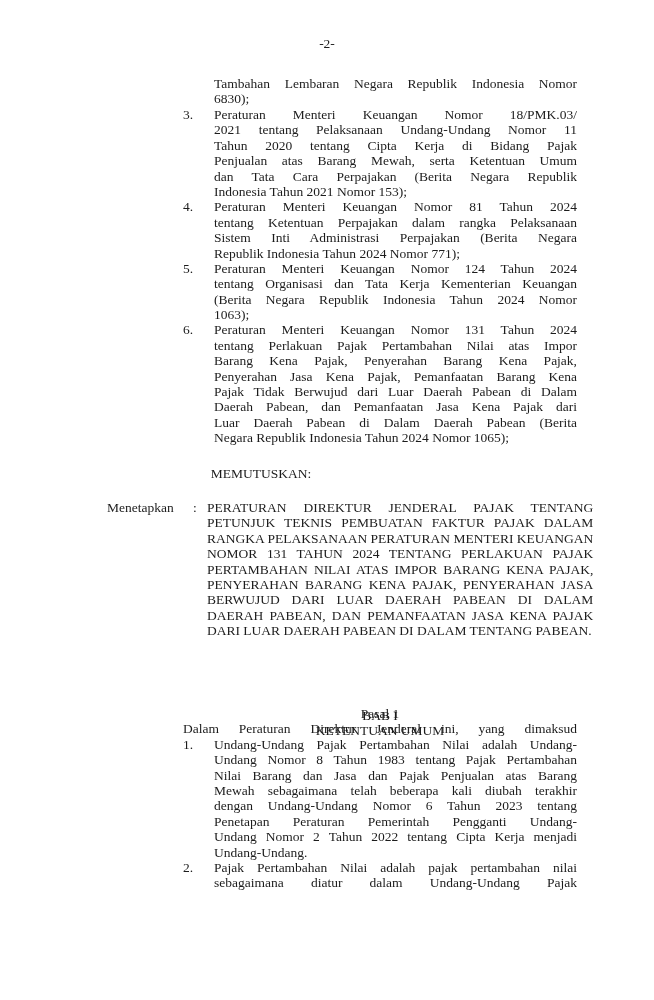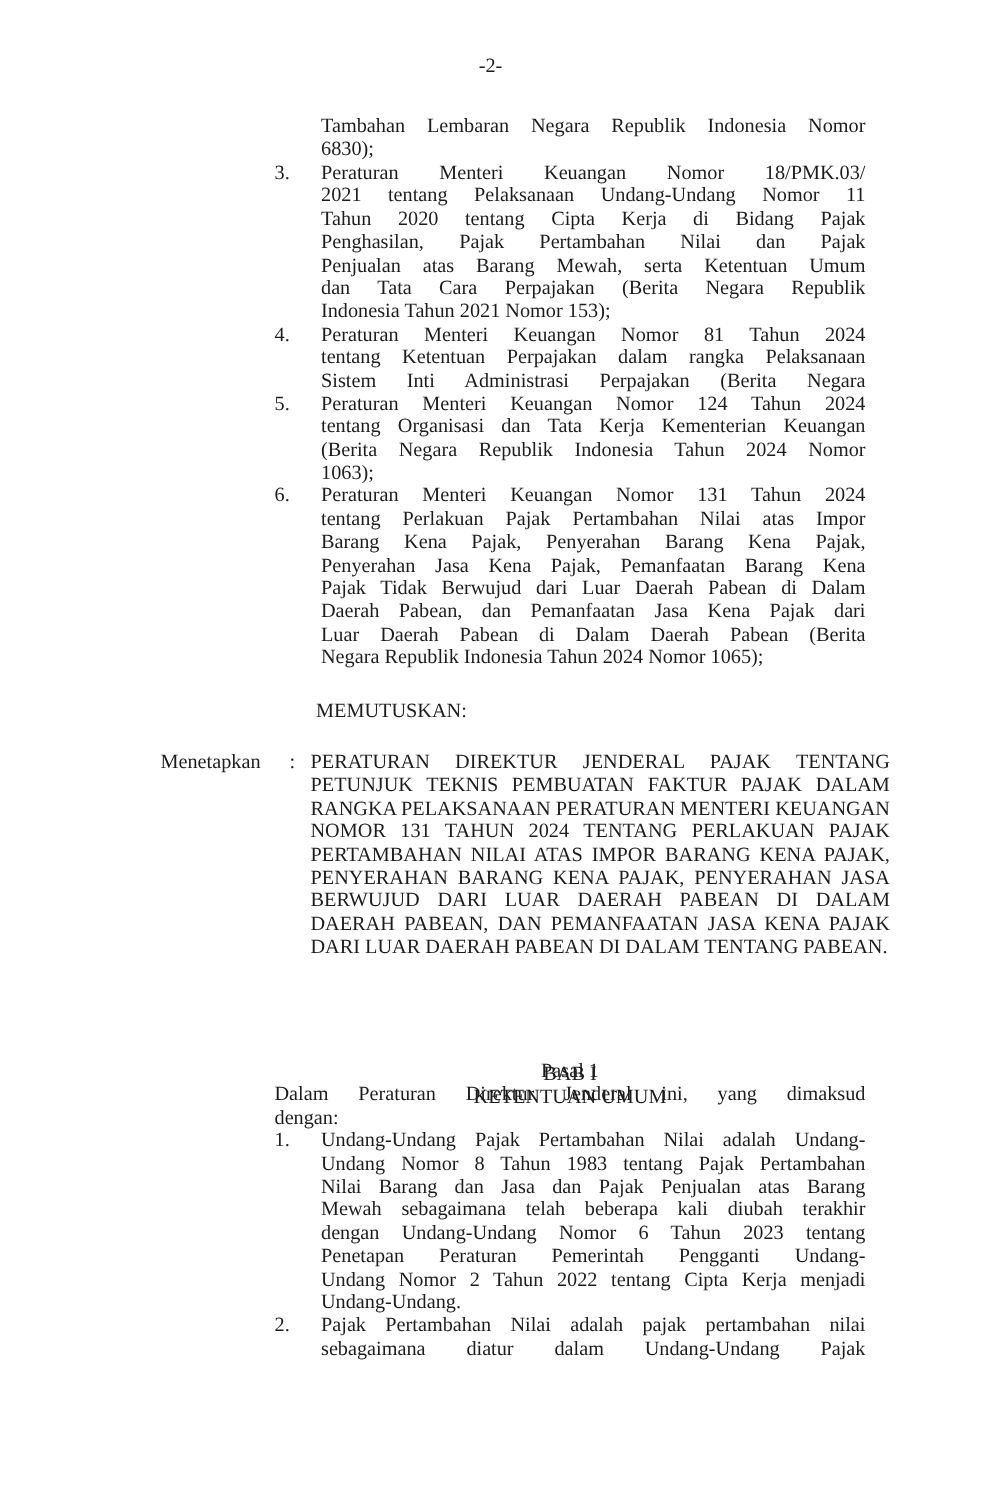--- a/index.html
+++ b/index.html
@@ -63,32 +63,32 @@
       <div class="tline last">6830);</div>
     </div>
 
   <div id="legalList" class="abs">
     <div class="li">
       <div class="num">3.</div>
       <div class="libody">
           <div class="tline">Peraturan Menteri Keuangan Nomor 18/PMK.03/</div>
           <div class="tline">2021 tentang Pelaksanaan Undang-Undang Nomor 11</div>
           <div class="tline">Tahun 2020 tentang Cipta Kerja di Bidang Pajak</div>
-          <div class="tline">Penghasilan, Pajak Pertambahan Nilai dan Pajak</div>
           <div class="tline">Penjualan atas Barang Mewah, serta Ketentuan Umum</div>
           <div class="tline">dan Tata Cara Perpajakan (Berita Negara Republik</div>
           <div class="tline last">Indonesia Tahun 2021 Nomor 153);</div>
         </div>
     </div>
     <div class="li">
       <div class="num">4.</div>
       <div class="libody">
           <div class="tline">Peraturan Menteri Keuangan Nomor 81 Tahun 2024</div>
           <div class="tline">tentang Ketentuan Perpajakan dalam rangka Pelaksanaan</div>
           <div class="tline">Sistem Inti Administrasi Perpajakan (Berita Negara</div>
+          <div class="tline last">Republik Indonesia Tahun 2024 Nomor 771);</div>
         </div>
     </div>
     <div class="li">
       <div class="num">5.</div>
       <div class="libody">
           <div class="tline">Peraturan Menteri Keuangan Nomor 124 Tahun 2024</div>
           <div class="tline">tentang Organisasi dan Tata Kerja Kementerian Keuangan</div>
           <div class="tline">(Berita Negara Republik Indonesia Tahun 2024 Nomor</div>
           <div class="tline last">1063);</div>
         </div>
@@ -128,21 +128,20 @@
 
   <div id="chapter" class="abs">
     <div class="center">BAB I</div>
     <div class="center">KETENTUAN UMUM</div>
   </div>
 
   <div id="article" class="abs">
     <div class="center">Pasal 1</div>
     <div id="articleIntro">
         <div class="tline">Dalam Peraturan Direktur Jenderal ini, yang dimaksud</div>
-        <div class="tline last">dengan:</div>
       </div>
     <div class="li">
       <div class="num">1.</div>
       <div class="libody">
           <div class="tline">Undang-Undang Pajak Pertambahan Nilai adalah Undang-</div>
           <div class="tline">Undang Nomor 8 Tahun 1983 tentang Pajak Pertambahan</div>
           <div class="tline">Nilai Barang dan Jasa dan Pajak Penjualan atas Barang</div>
           <div class="tline">Mewah sebagaimana telah beberapa kali diubah terakhir</div>
           <div class="tline">dengan Undang-Undang Nomor 6 Tahun 2023 tentang</div>
           <div class="tline">Penetapan Peraturan Pemerintah Pengganti Undang-</div>

